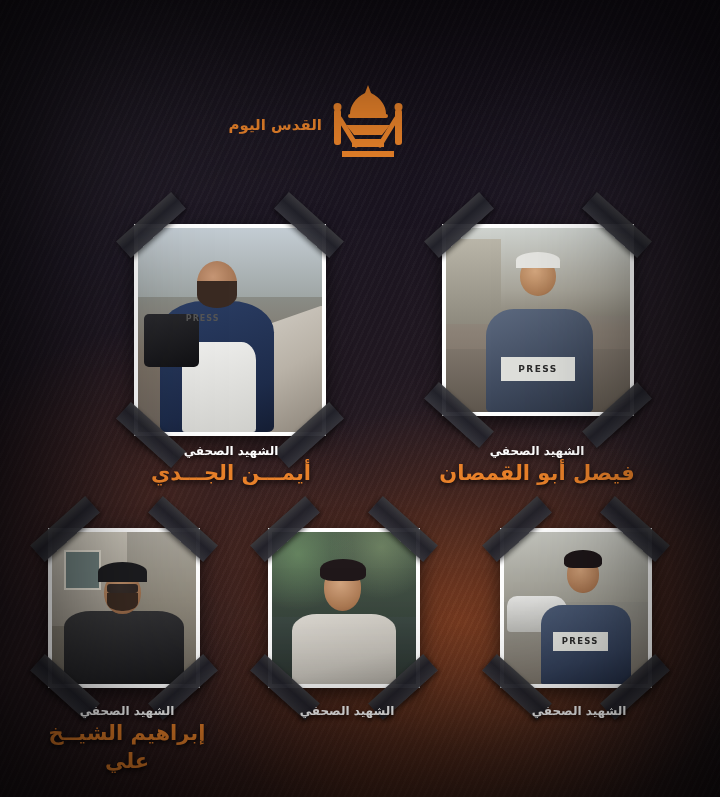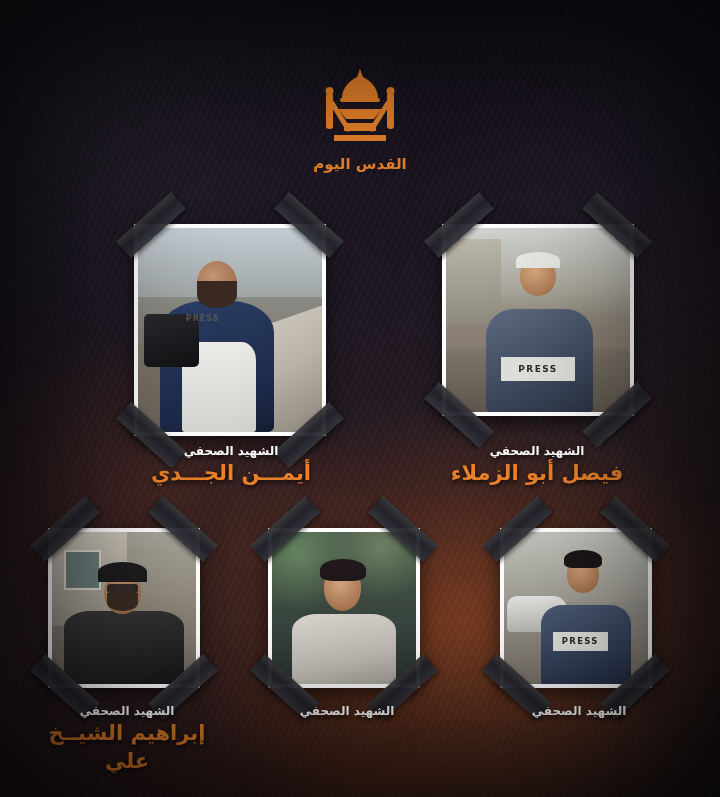--- a/index.html
+++ b/index.html
@@ -60,21 +60,21 @@
     flex-direction: row;
     align-items: center;
     justify-content: center;
     gap: 34px;
   }
 
   .logo {
     width: 108px;
     height: 120px;
     display: flex;
-    flex-direction: column;
+    flex-direction: row;
     align-items: center;
     justify-content: flex-start;
     flex: 0 0 auto;
   }
 
   .logo-mark {
     width: 92px;
     height: 88px;
     position: relative;
   }
@@ -422,21 +422,21 @@
         <div class="press-plate">PRESS</div>
       </div>
     </div>
     <div class="tape tl"></div>
     <div class="tape tr"></div>
     <div class="tape bl"></div>
     <div class="tape br"></div>
   </div>
   <div class="caption" id="cap-2">
     <span class="role">الشهيد الصحفي</span>
-    <span class="name">فيصل أبو الزملاء</span>
+    <span class="name">فيصل أبو القمصان</span>
   </div>
 
   <div class="card" id="card-3">
     <div class="frame">
       <div class="photo" id="ph3">
         <div class="ph-bg"></div>
         <div class="wall"></div>
         <div class="win"></div>
         <div class="ph-figure body"></div>
         <div class="ph-figure head"></div>

